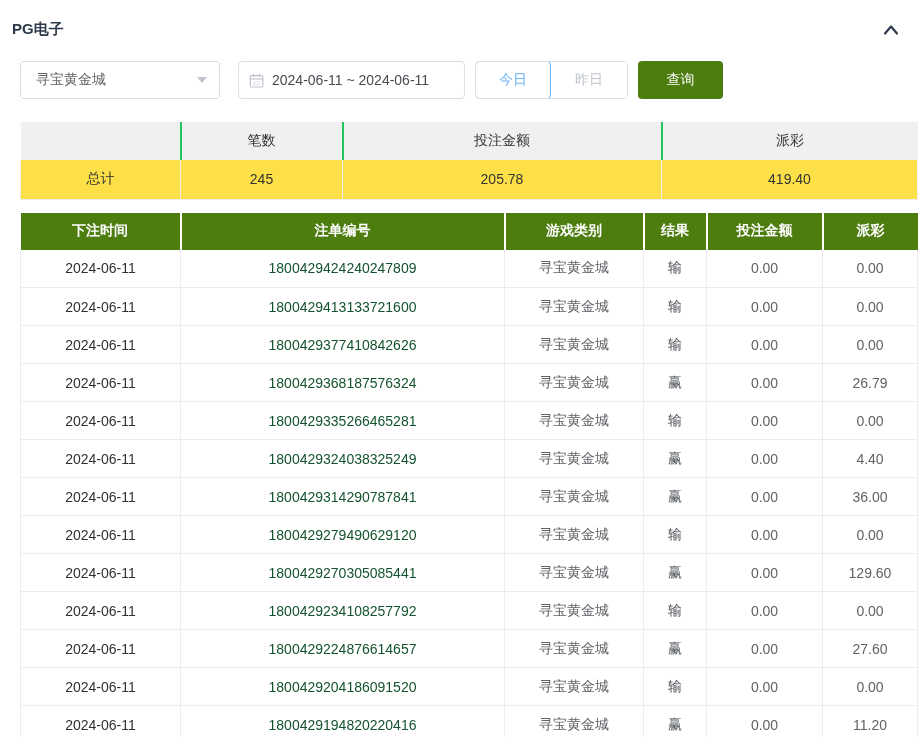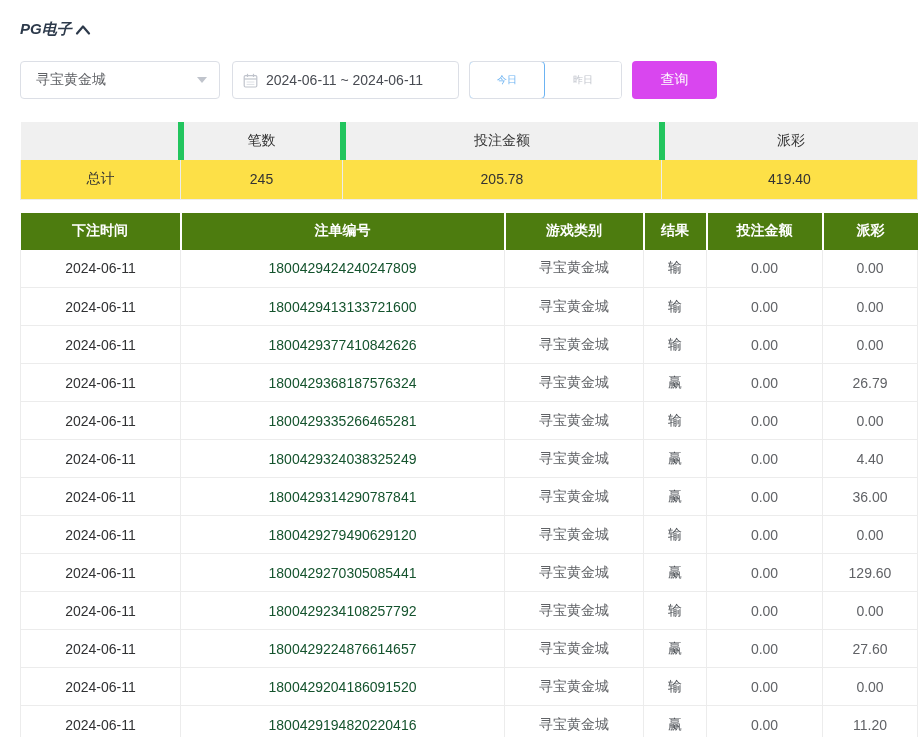--- a/index.html
+++ b/index.html
@@ -13,23 +13,22 @@
     position: relative;
     width: 924px;
     height: 737px;
     overflow: hidden;
     background: #fff;
   }
   
   .panel-header {
     display: flex;
     align-items: center;
-    justify-content: flex-start;
-    padding: 20px 20px 0 20px;
-    font-style: italic;
+    justify-content: space-between;
+    padding: 20px 20px 0 12px;
   }
   .panel-title {
     font-size: 15px;
     font-weight: bold;
     color: #2d3a4b;
   }
   .collapse-btn {
     background: none; border: none; cursor: pointer;
     display: flex; align-items: center; padding: 2px; margin-right: 2px;
   }
@@ -52,75 +51,75 @@
   .caret-down {
     width: 0; height: 0;
     border-left: 5px solid transparent;
     border-right: 5px solid transparent;
     border-top: 6px solid #c0c4cc;
   }
   .date-box {
     width: 227px; height: 38px;
     border: 1px solid #dcdfe6; border-radius: 4px;
     display: flex; align-items: center;
-    margin-left: 12px;
+    margin-left: 18px;
     padding: 0 10px;
     color: #484b52;
     cursor: pointer;
     background: #fff;
   }
   .date-box .cal { margin-right: 8px; display: flex; align-items: center; }
   .btn-group {
     display: flex;
     margin-left: 10px;
     border: 1px solid #dcdfe6;
     border-radius: 4px;
     height: 38px;
     overflow: hidden;
   }
   .seg-btn {
     background: #fff;
     border: none;
     min-width: 76px;
     padding: 0 18px;
-    font-size: 10px;
+    font-size: 14px;
     color: #c0c4cc;
     cursor: pointer;
     position: relative;
   }
   .seg-btn + .seg-btn { border-left: 1px solid #e4e7ed; }
   .seg-btn.active {
     color: #6cb3f2;
     border: 1px solid #6cb3f2;
     border-radius: 4px;
     margin: -1px 0 -1px -1px;
     height: 38px;
     z-index: 1;
   }
   .seg-btn.active + .seg-btn { border-left: none; }
   .query-btn {
     margin-left: 10px;
     width: 85px; height: 38px;
-    background: #d946ef;
+    background: #4d7c0f;
     color: #fff;
     border: none; border-radius: 4px;
     font-size: 14px;
     cursor: pointer;
   }
   
   table { border-collapse: collapse; table-layout: fixed; margin-left: 20px; }
   td, th { text-align: center; font-weight: normal; overflow: hidden; white-space: nowrap; }
 
   
   .summary-table { width: 897px; margin-top: 23px; }
   .summary-table th {
     background: #f0f0f0;
     height: 38px;
     color: #333;
-    border-right: 6px solid #22c55e;
+    border-right: 2px solid #22c55e;
   }
   .summary-table th:last-child { border-right: none; }
   .summary-table td {
     height: 39px;
     color: #333;
     border: 1px solid #ececec;
     border-top: none;
     background: #fde047;
   }
   

